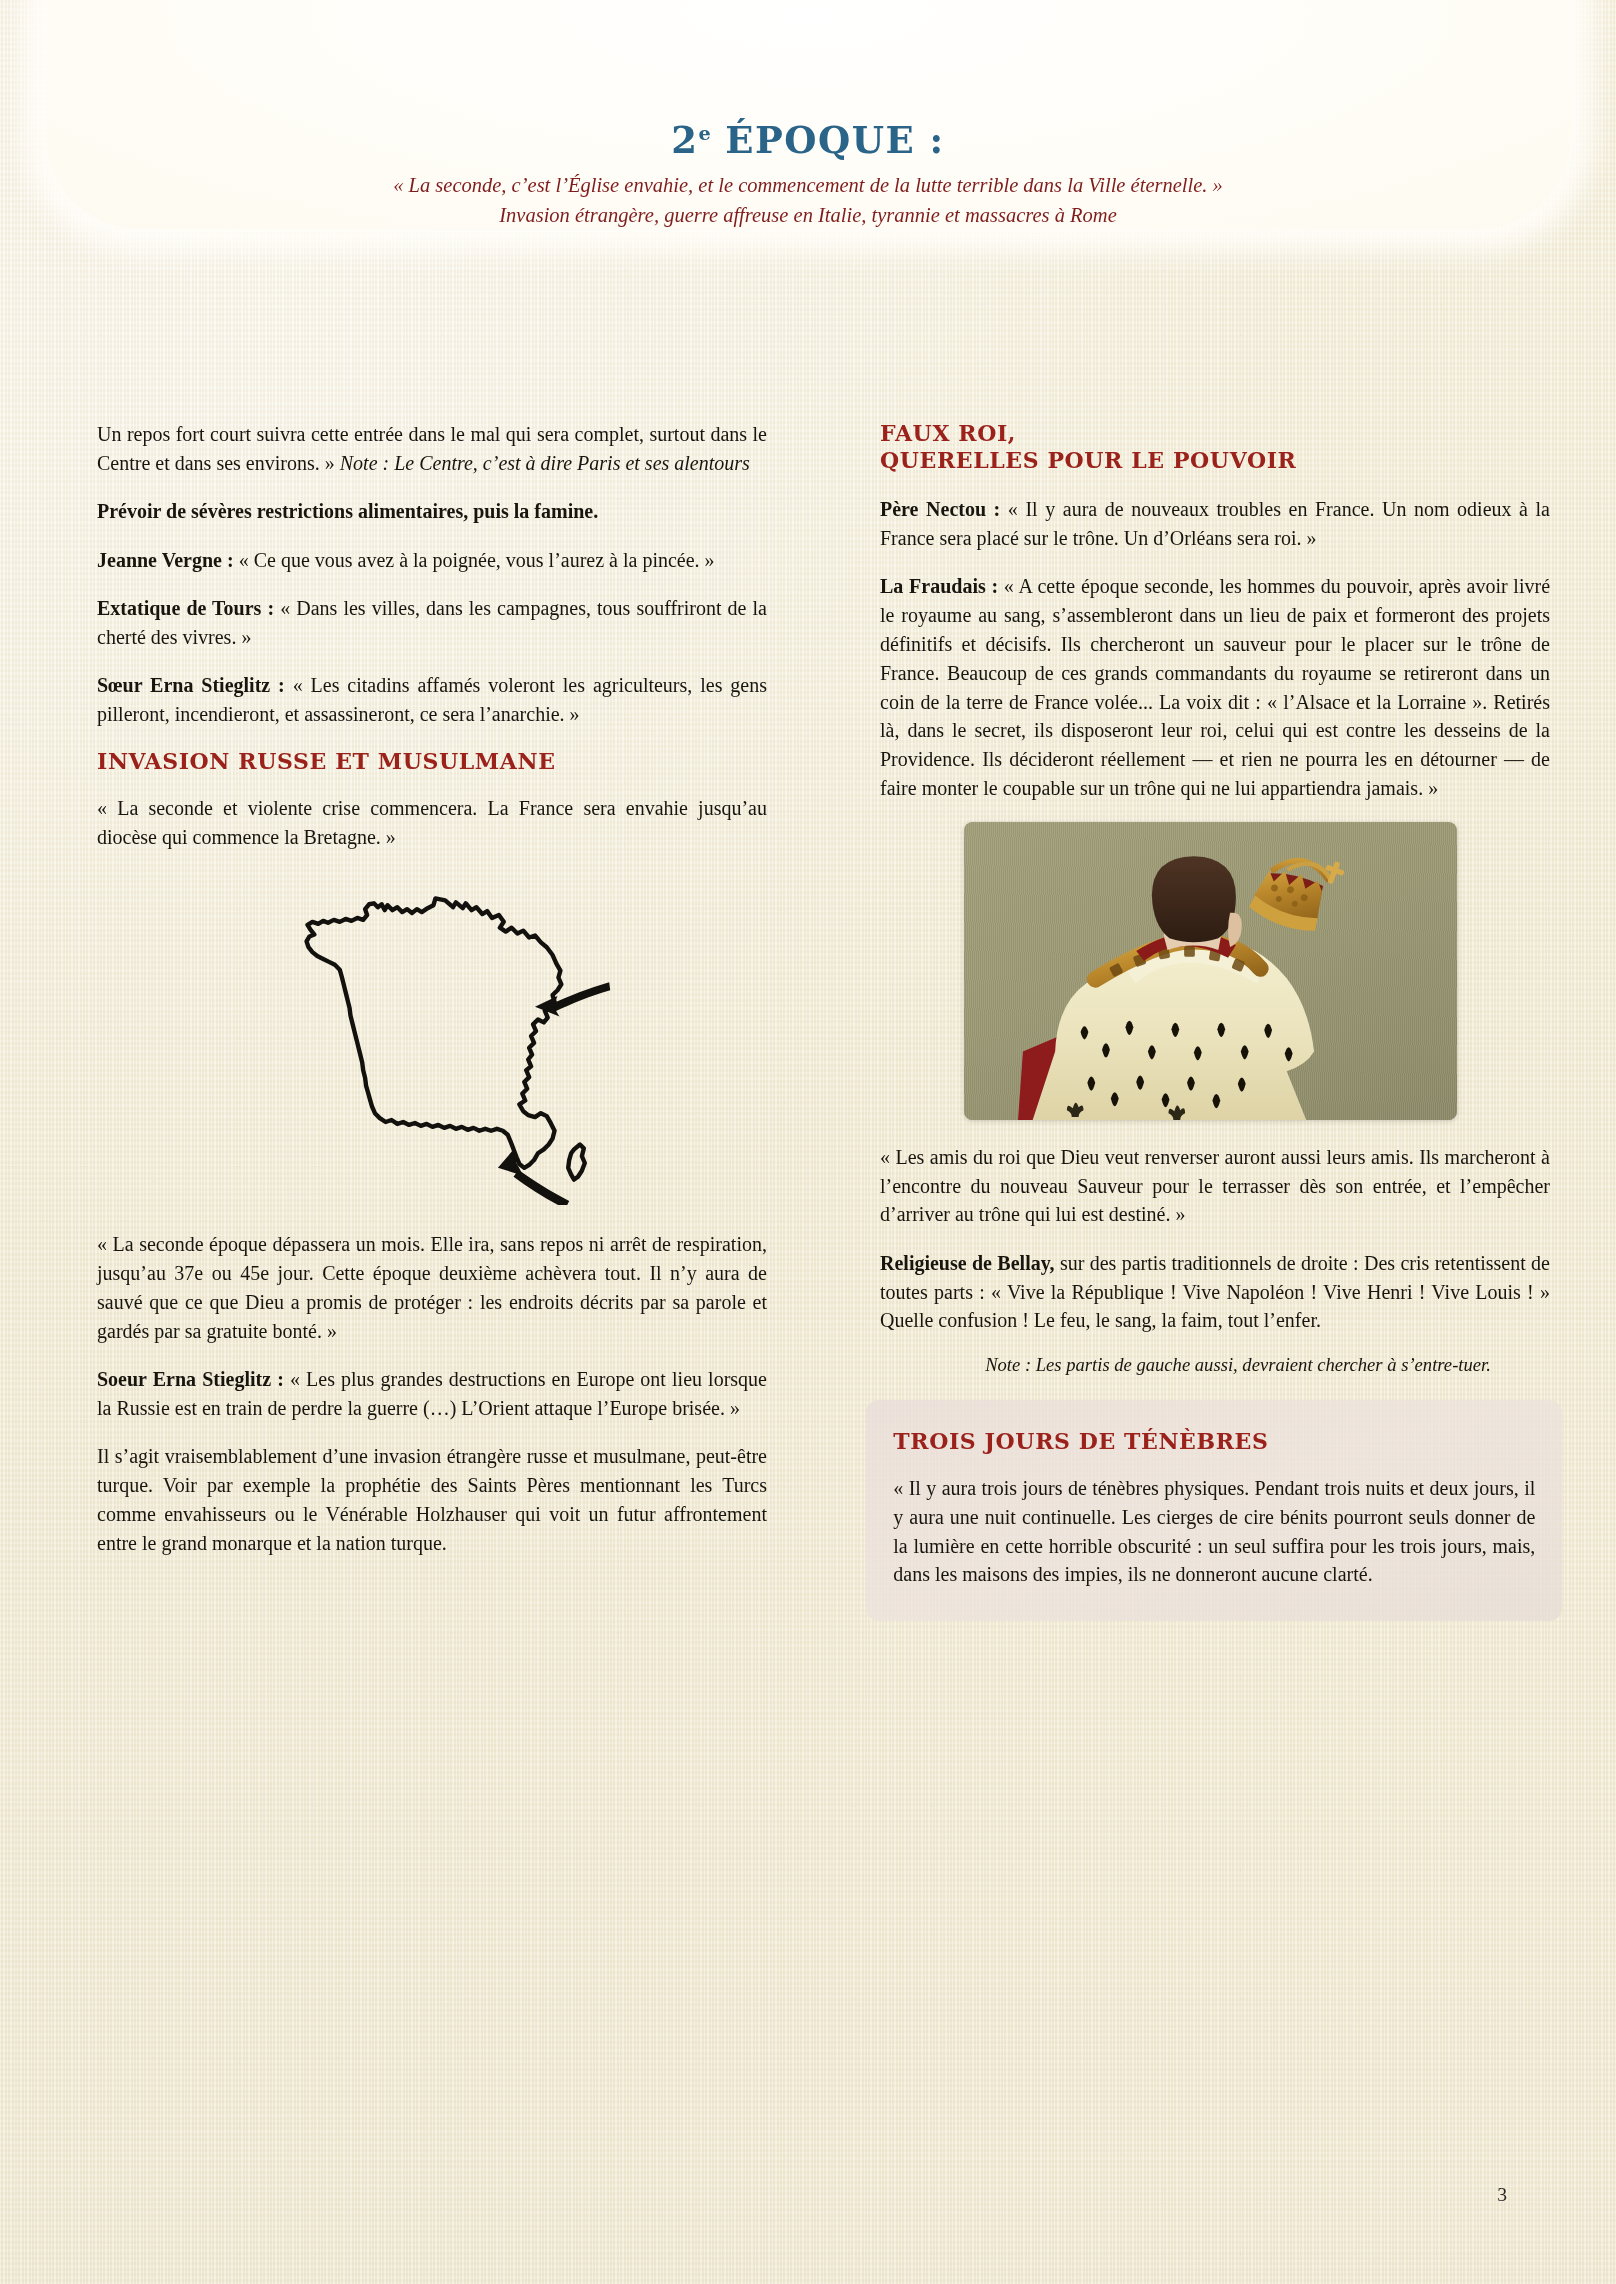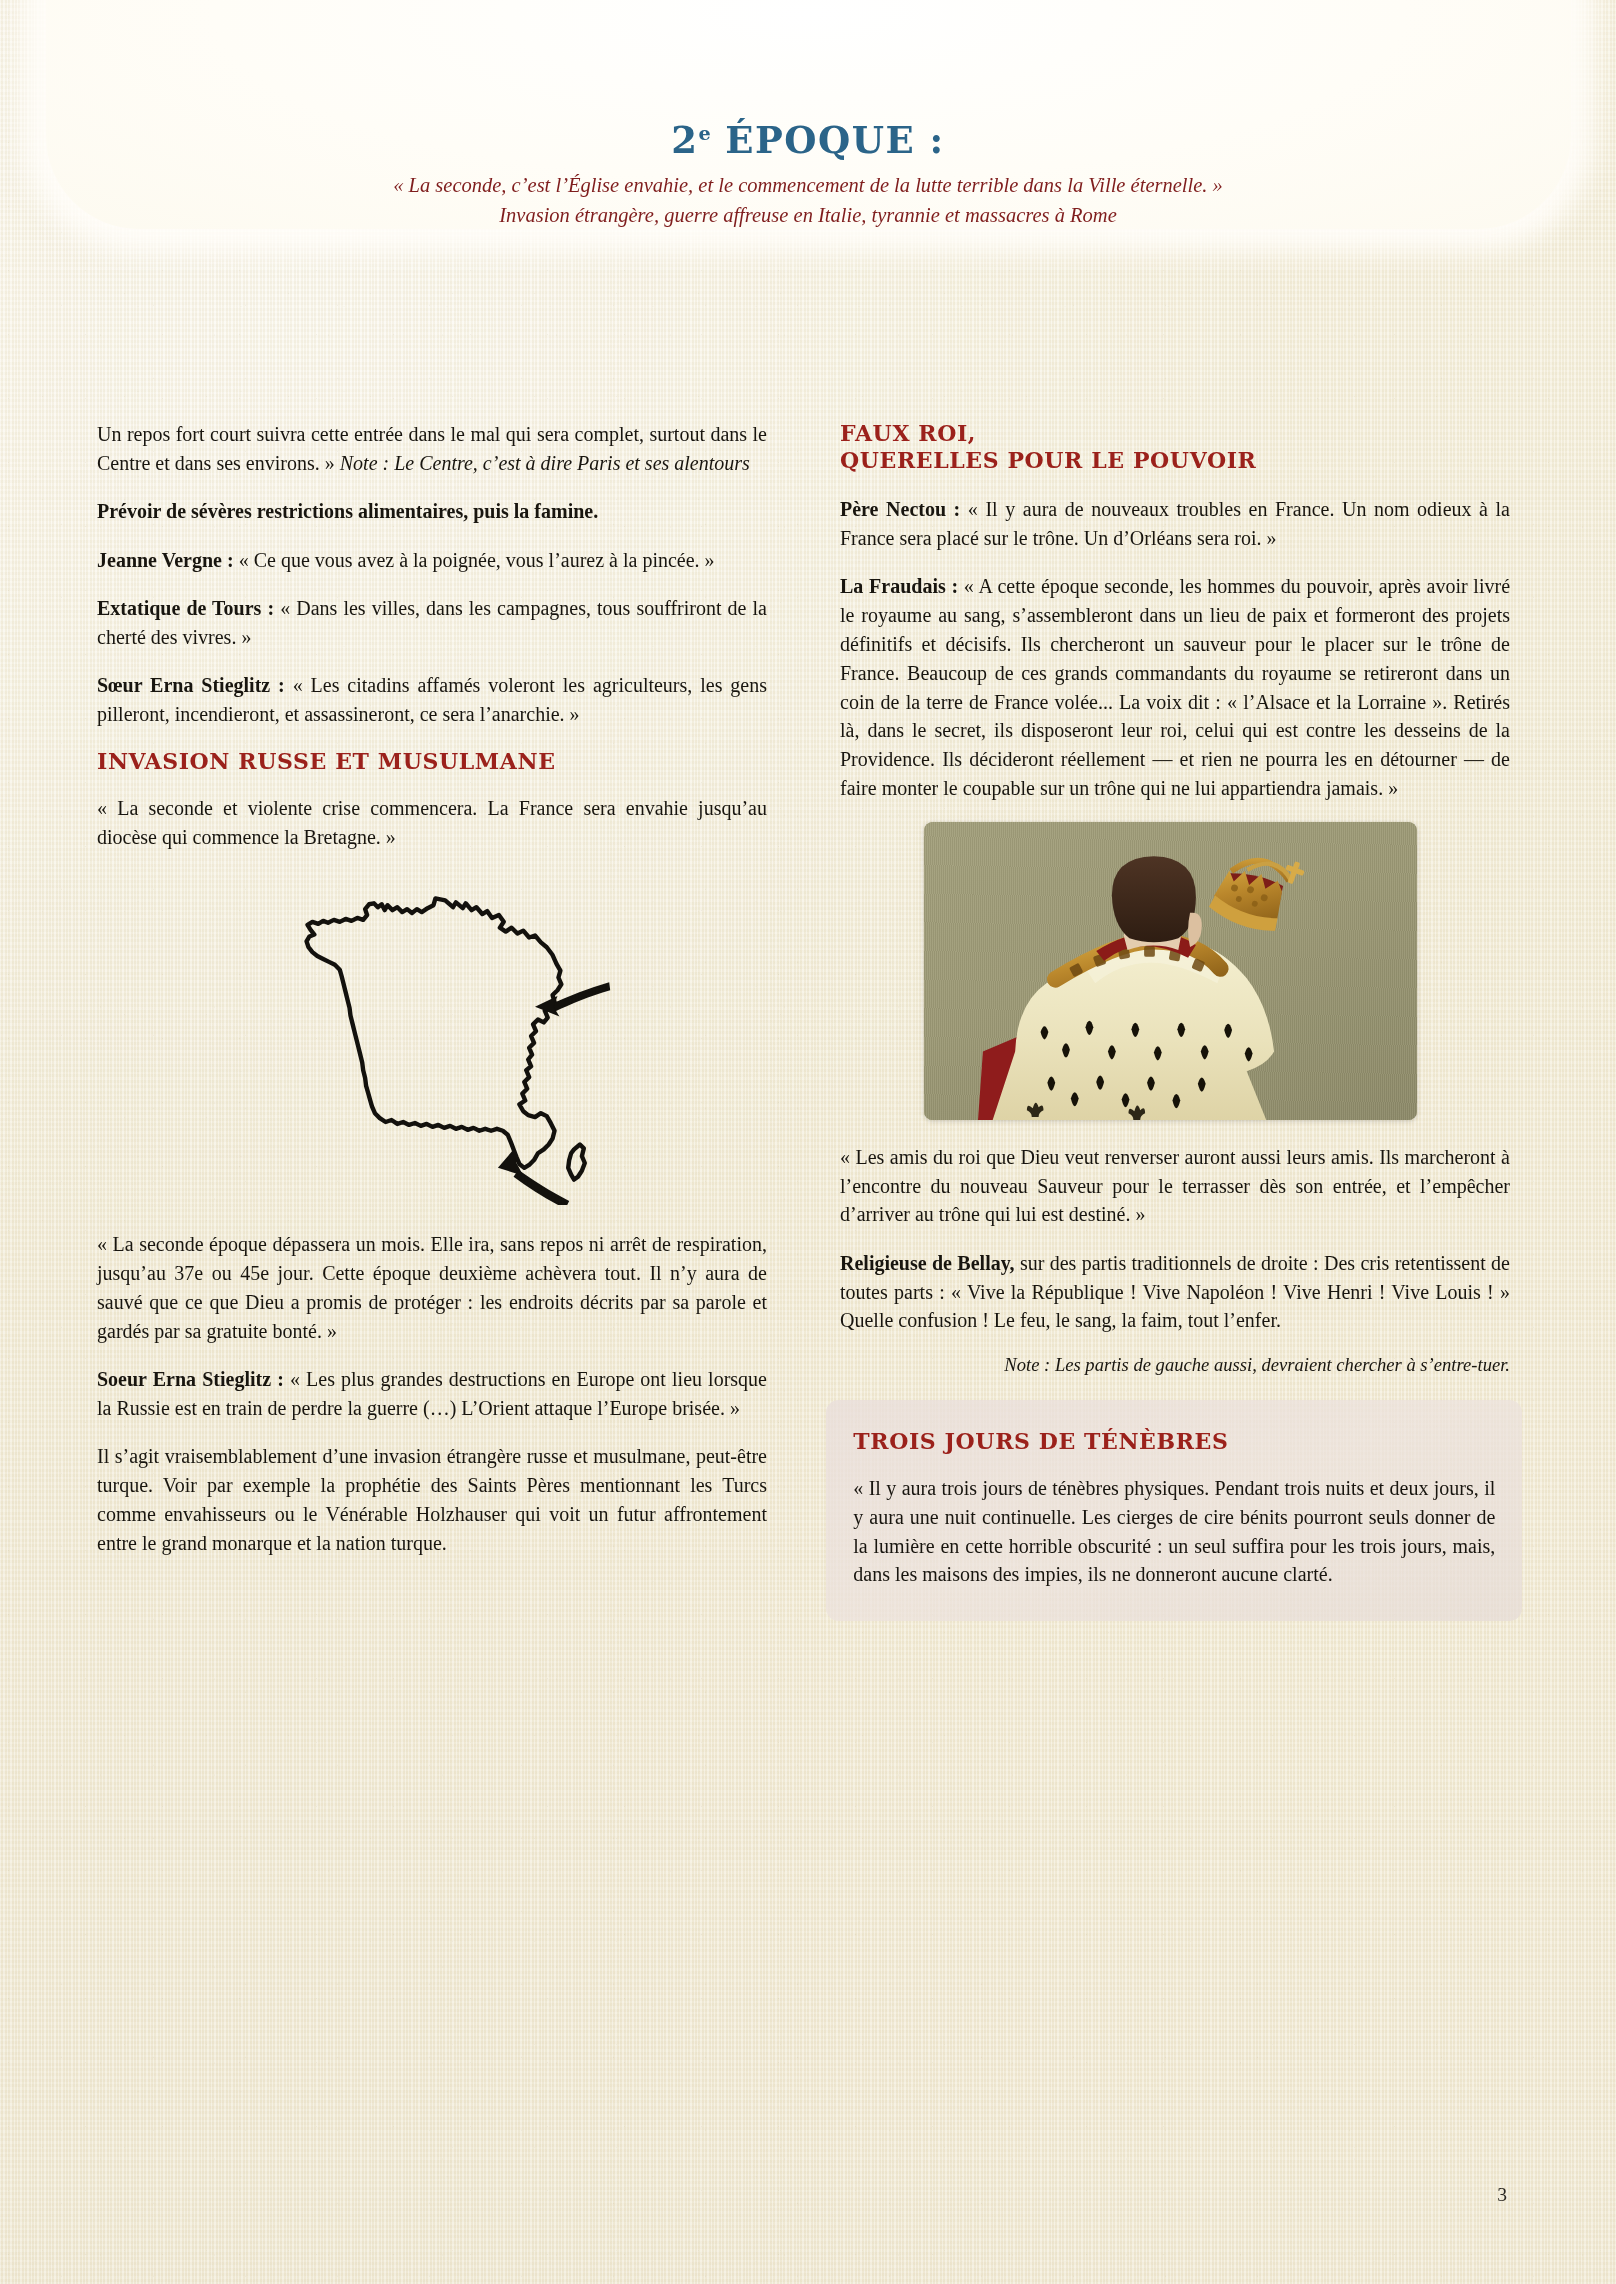--- a/index.html
+++ b/index.html
@@ -81,41 +81,41 @@
   
   .columns{
     position:absolute;
     left:0;top:420px;width:1616px;
     z-index:4;
   }
   .col{
     position:absolute;top:0;width:670px;
   }
   .col-left{left:97px;}
-  .col-right{left:840px;}
+  .col-right{left:880px;}
 
   p.body{
     font-family:"Liberation Serif", serif;
     font-size:20px;
     line-height:1.44;
     color:#18150f;
     text-align:justify;
     margin:0 0 19.6px 0;
     -webkit-hyphens:auto;hyphens:auto;
   }
   p.body:last-child{margin-bottom:0;}
   p.tight{margin-bottom:16.6px;}
   .speaker{font-weight:bold;}
   .ital{font-style:italic;}
   p.lead-bold{font-weight:bold;}
   p.note-ital{
     font-style:italic;
     font-size:18.6px;
     margin-left:46px;
-    text-align:right;
+    text-align:center;
     line-height:1.42;
   }
 
   h2.redhead{
     font-family:"DejaVu Serif", serif;
     font-weight:bold;
     font-size:22px;
     letter-spacing:0.6px;
     color:#9b211b;
     line-height:1.22;

